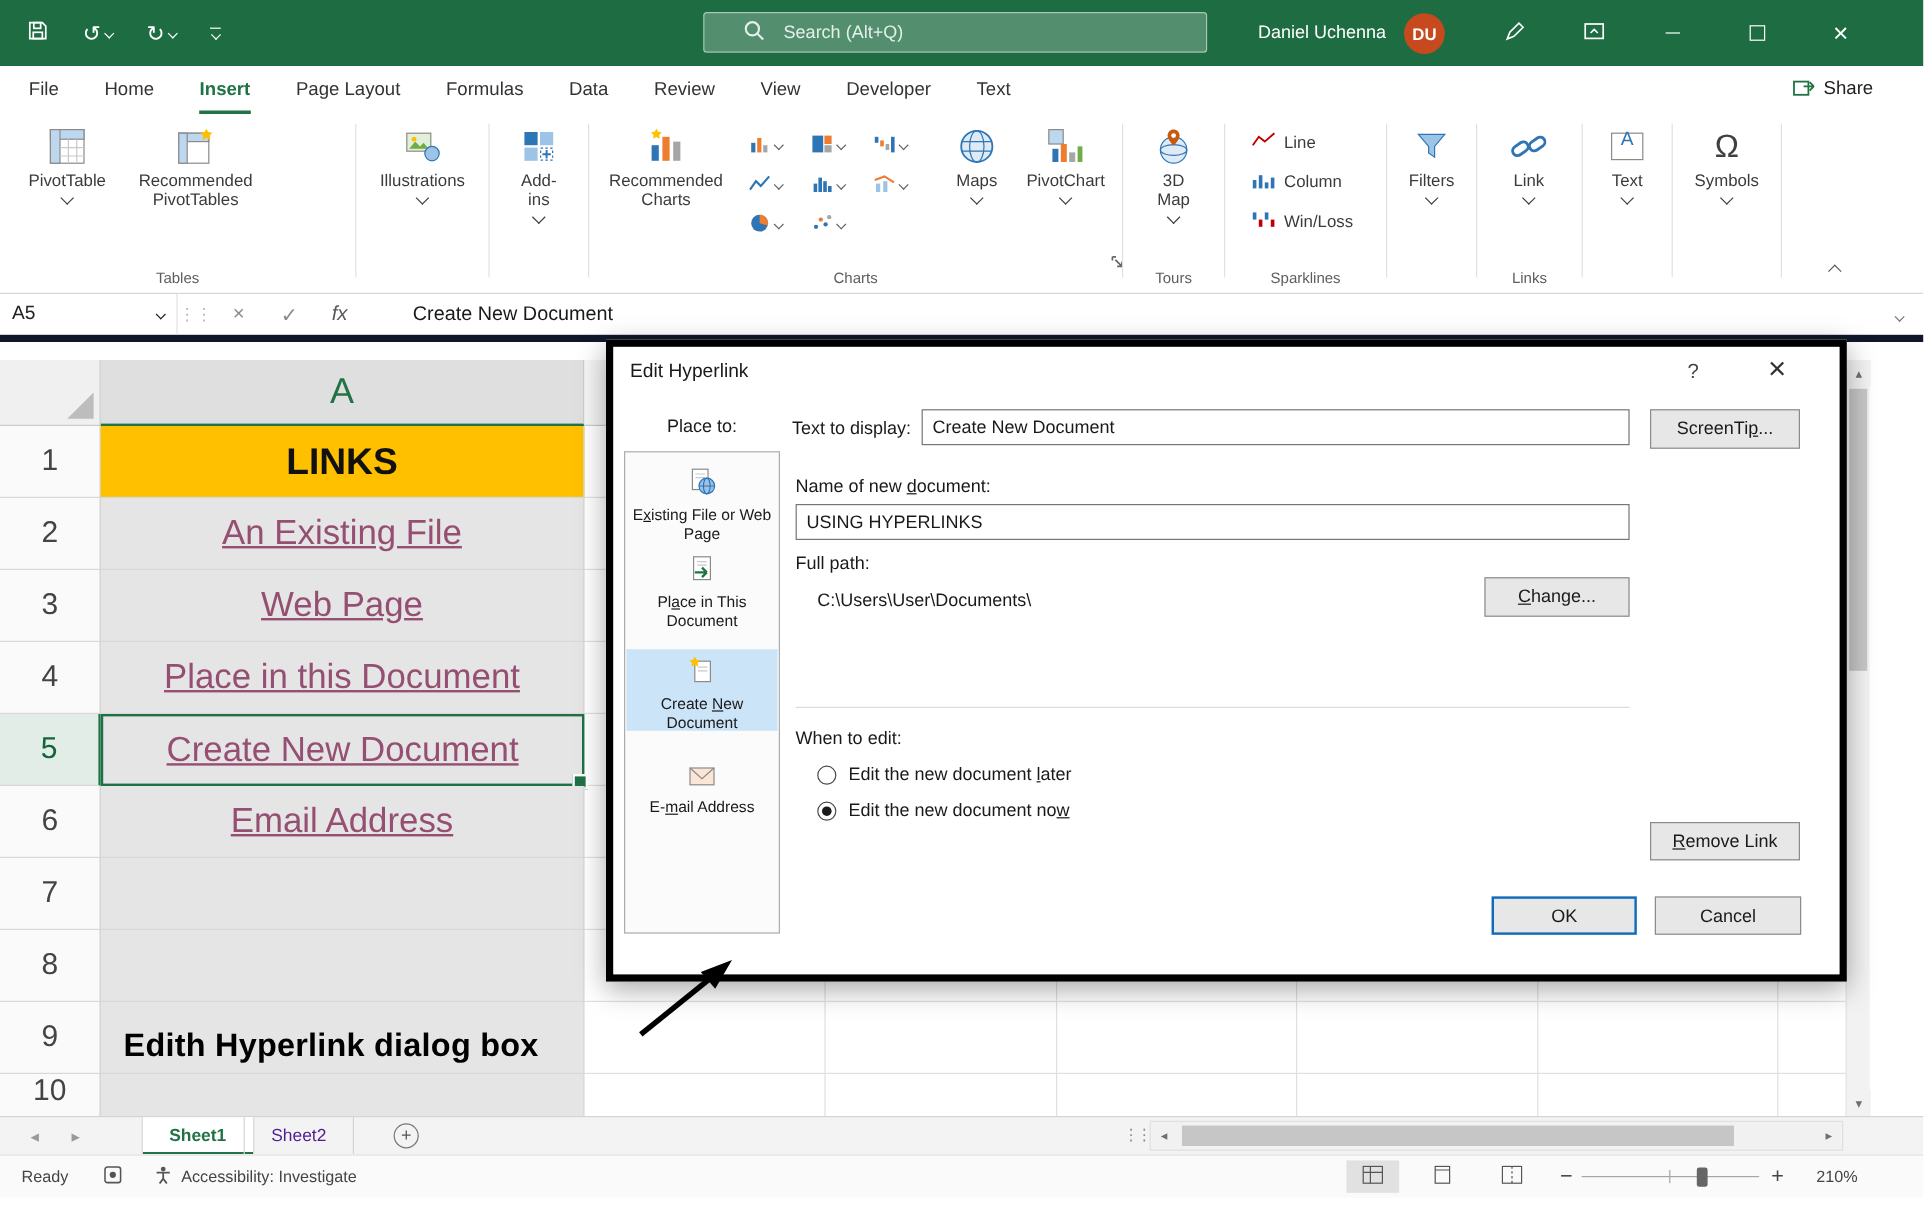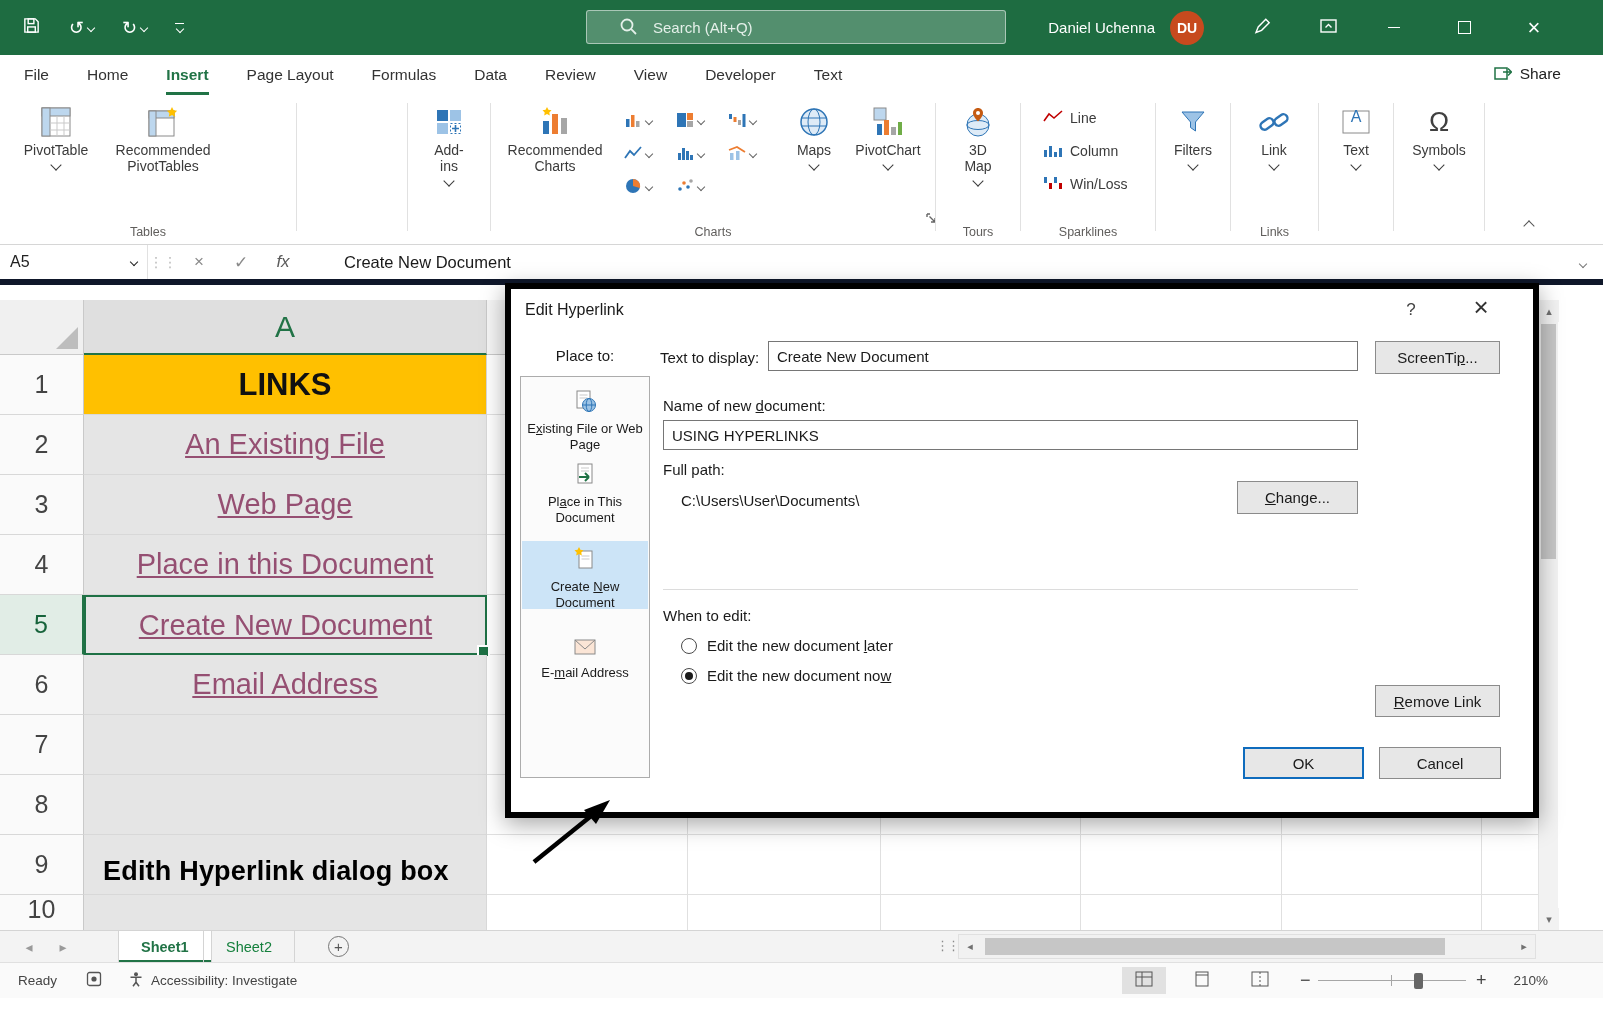--- a/index.html
+++ b/index.html
@@ -82,21 +82,21 @@
 
   
   .vscroll{position:absolute;left:1538px;top:300px;width:20px;height:630px;background:#F2F2F2;border-left:1px solid #E3E3E3;box-sizing:border-box;}
   .vs-arrow{position:absolute;left:0;width:20px;height:22px;display:flex;align-items:center;justify-content:center;color:#707070;font-size:11px;background:#F2F2F2;border:none;}
   .vs-thumb{position:absolute;left:2px;top:24px;width:15px;height:235px;background:#C6C6C6;}
 
   
   .tabbar{position:absolute;left:0;top:930px;width:1603px;height:32px;background:#F3F3F3;border-top:1px solid #D4D4D4;box-sizing:border-box;}
   .nav-ar{position:absolute;top:0;height:31px;width:30px;background:none;border:none;color:#9a9a9a;font-size:14px;}
   .sheettab{position:absolute;top:0;height:31px;display:flex;align-items:center;justify-content:center;
-            padding:0 22px;font-size:14.5px;color:#15803d;border-right:1px solid #D4D4D4;border-left:1px solid #D4D4D4;box-sizing:border-box;}
+            padding:0 22px;font-size:14.5px;color:#4c1d95;border-right:1px solid #D4D4D4;border-left:1px solid #D4D4D4;box-sizing:border-box;}
   .sheettab.active{background:#fff;color:var(--accent,#217346);font-weight:bold;box-shadow:inset 0 -2px 0 var(--accent,#217346);}
   .addsheet{position:absolute;left:328px;top:5px;width:21px;height:21px;border:1.4px solid #767676;border-radius:50%;
             background:none;color:#555;font-size:15px;line-height:17px;text-align:center;padding:0;}
   .hs-grip{position:absolute;left:936px;top:7px;color:#8a8a8a;font-size:13px;letter-spacing:-2px;}
   .hscroll{position:absolute;left:958px;top:3px;width:578px;height:25px;background:#F1F1F1;border:1px solid #E0E0E0;box-sizing:border-box;}
   .hs-arrow{position:absolute;top:0;height:23px;width:22px;background:none;border:none;color:#707070;font-size:11px;}
   .hs-thumb{position:absolute;left:26px;top:3px;width:460px;height:17px;background:#C6C6C6;}
 
   
   .statusbar{position:absolute;left:0;top:962px;width:1603px;height:36px;background:#FAFAFA;border-top:1px solid #E0E0E0;
@@ -251,20 +251,34 @@
               <rect x="1" y="4" width="7" height="25" fill="#BDD7EE" stroke="#8A8A8A"></rect>
               <path d="M24 0 l1.6 3.2 3.5 .5 -2.5 2.5 .6 3.5 -3.2-1.7 -3.2 1.7 .6-3.5 -2.5-2.5 3.5-.5z" fill="#FFC000"></path>
             </svg>
         </span>
         <span class="rlbl">Recommended PivotTables</span>
       </button>
       <span class="grp-label">Tables</span>
     </div>
     <span class="gsep" style="left:296px;"></span>
 
+    <div class="grp" style="left:297px;width:110px;">
+      <button class="rbtn" style="left:5px;width:100px;">
+        <span class="ric">
+          <svg width="30" height="30">
+              <rect x="2" y="4" width="20" height="15" fill="#E2F0D9" stroke="#8A8A8A"></rect>
+              <circle cx="8" cy="9" r="2" fill="#FFC000"></circle>
+              <path d="M4 17 l5-6 4 4 3-3 4 5z" fill="#70AD47"></path>
+              <circle cx="23" cy="21" r="6" fill="#9DC3E6" stroke="#2E75B6"></circle>
+            </svg>
+        </span>
+        <span class="rlbl">Illustrations</span>
+        <i class="chev"></i>
+      </button>
+    </div>
     <span class="gsep" style="left:407px;"></span>
 
     <div class="grp" style="left:408px;width:82px;">
       <button class="rbtn" style="left:15px;width:52px;">
         <span class="ric">
           <svg width="30" height="30">
               <rect x="3" y="3" width="11" height="11" fill="#2E75B6"></rect>
               <rect x="16" y="3" width="11" height="11" fill="#9DC3E6"></rect>
               <rect x="3" y="16" width="11" height="11" fill="#9DC3E6"></rect>
               <rect x="16.5" y="16.5" width="10" height="10" fill="none" stroke="#2E75B6" stroke-dasharray="2 2"></rect>

